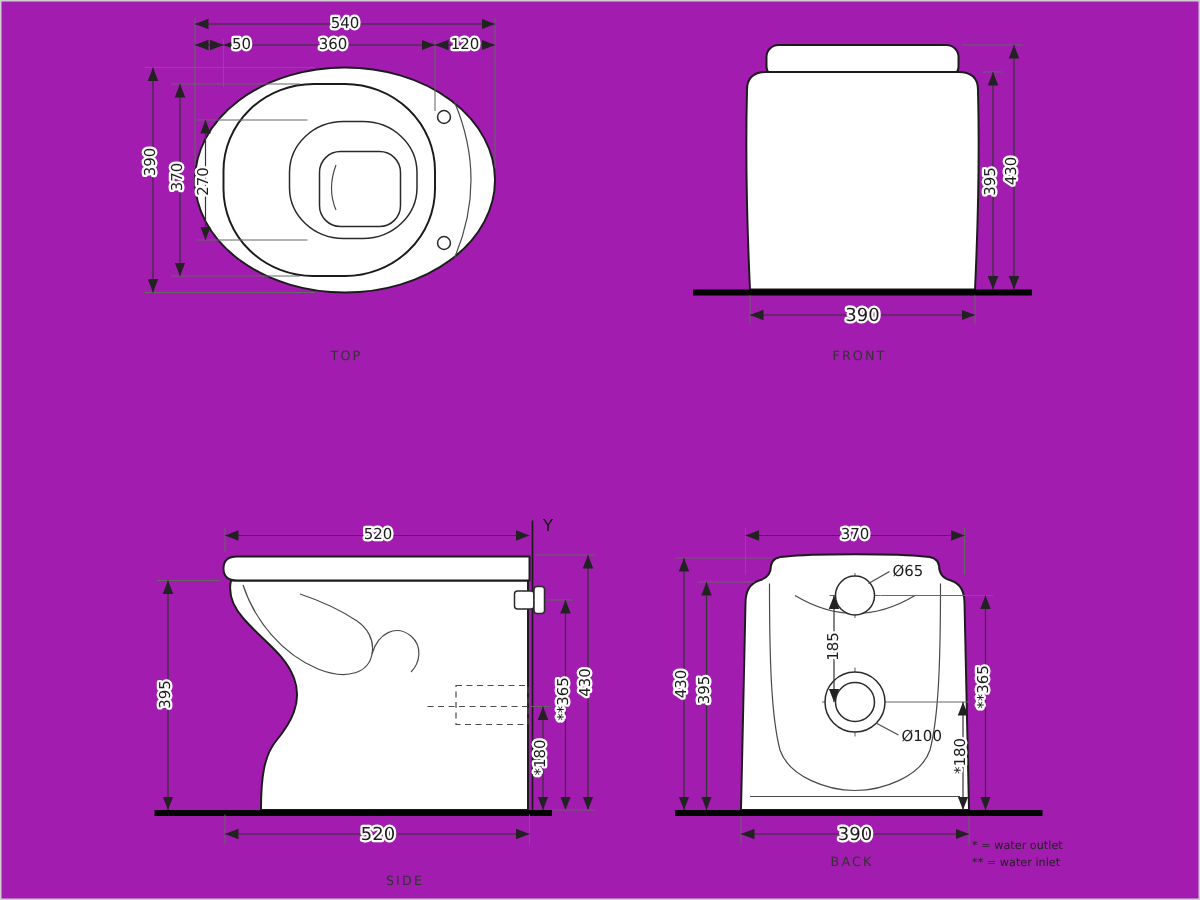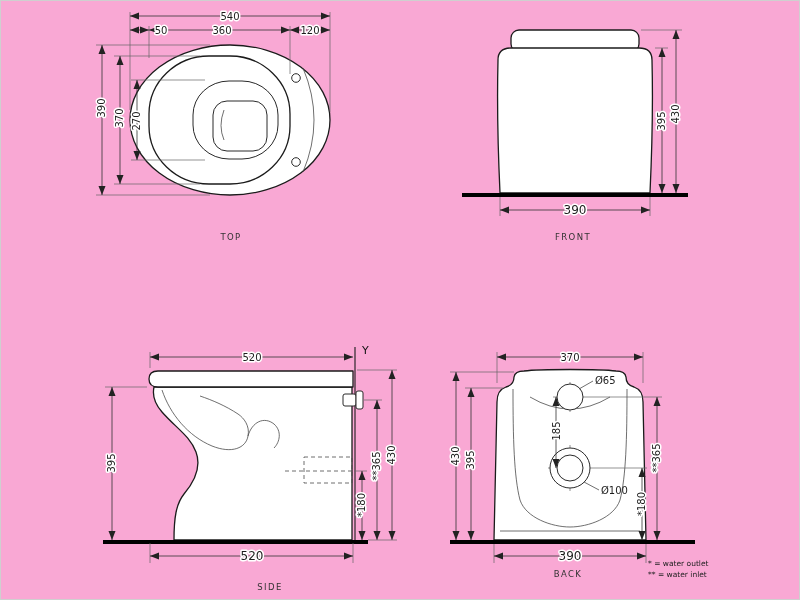--- a/index.html
+++ b/index.html
@@ -1,16 +1,16 @@
 <!DOCTYPE html>
 <html><head>
 <meta charset="utf-8">
 <style>
   html,body{margin:0;padding:0;background:#fff;}
-  .page{width:800px;height:600px;background:#f9a8d4;position:relative;overflow:hidden;}
+  .page{width:800px;height:600px;background:#a21caf;position:relative;overflow:hidden;}
   svg{display:block;}
   svg text{font-family:"DejaVu Sans","Liberation Sans",sans-serif;fill:#222;}
   .lbl{font-size:10px;text-anchor:middle;dominant-baseline:central;
        paint-order:stroke;stroke:#fff;stroke-width:3px;stroke-linejoin:round;fill:#1d1d1d;}
   .big{font-size:12px;}
   .viewlbl{font-size:8.5px;letter-spacing:1.4px;text-anchor:middle;fill:#333;}
   .note{font-size:7.5px;fill:#222;}
   .dialbl{font-size:10px;fill:#1d1d1d;}
   .ylbl{font-size:11px;fill:#111;}
   .outline{fill:#fff;stroke:#1b1b1b;stroke-width:1.3;stroke-linejoin:round;}

